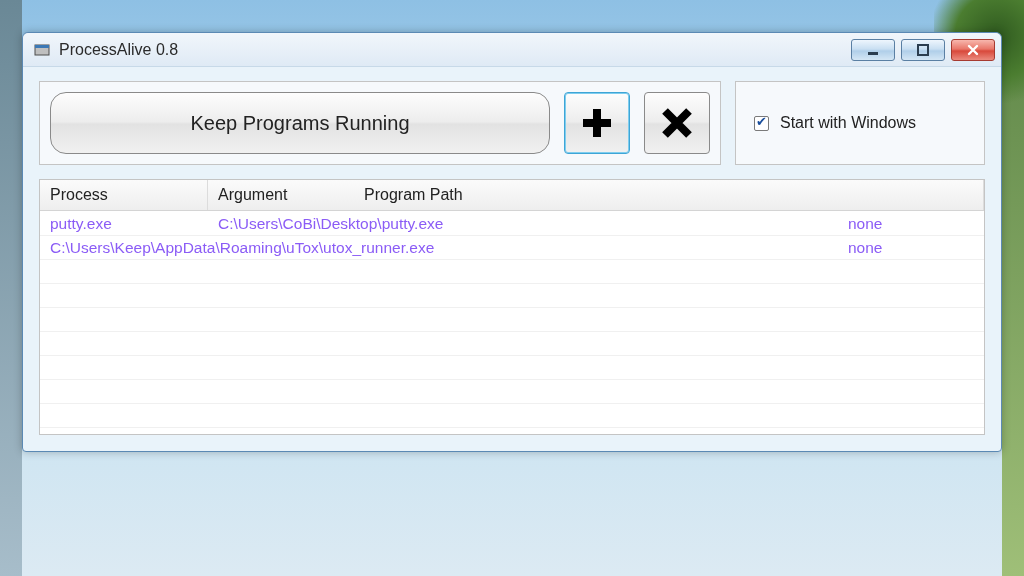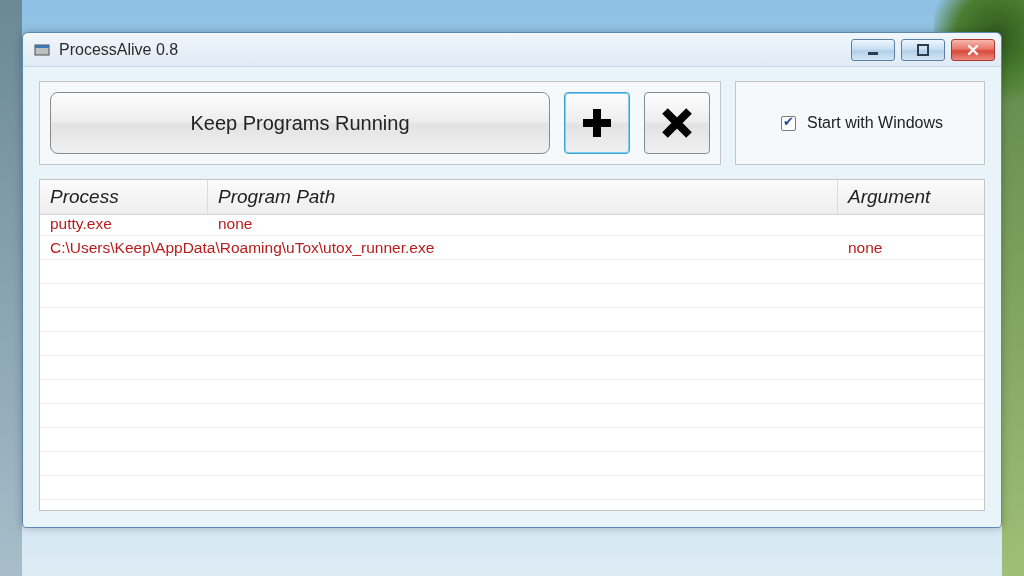--- a/index.html
+++ b/index.html
@@ -12,21 +12,21 @@
   .bg-left, .bg-right {
     position:absolute; top:0; bottom:0; width:22px;
     background:linear-gradient(#6a8896,#a7bdca);
   }
   .bg-left{left:0;}
   .bg-right{right:0; background:linear-gradient(#5d8547,#9fbf78);}
   .foliage{position:absolute; top:0; right:0; width:90px; height:120px;
     background:radial-gradient(circle at 70% 30%, #2f5a1f 0%, #4b7d30 40%, rgba(0,0,0,0) 65%);}
 
   .window {
-    position:absolute; left:22px; top:32px; width:980px; height:496px;
+    position:absolute; left:22px; top:32px; width:980px; height:420px;
     background:#e9f3fa;
     border:1px solid #5b89b4;
     border-radius:6px 6px 4px 4px;
     box-shadow:0 0 8px rgba(0,0,0,.25);
     display:flex; flex-direction:column;
   }
   .titlebar{
     height:34px; display:flex; align-items:center;
     background:linear-gradient(#f1f6fb,#dfeaf5);
     border-bottom:1px solid #c7d9e8;
@@ -44,46 +44,46 @@
   }
   .win-btn.close{
     background:linear-gradient(#f7b7ad,#e9776a 45%,#d8493b 55%,#eb8a7e);
     border-color:#a63a30;color:#fff;
   }
   .client{flex:1; padding:14px 16px 16px 16px; display:flex; flex-direction:column; gap:14px;}
   .top-row{display:flex; gap:14px;}
   .panel{border:1px solid #c4c4c4;background:#f6f9fc;}
   .controls-panel{flex:1;display:flex;align-items:center;gap:14px;padding:10px;}
   .big-btn{
-    flex:1;height:62px;border:1px solid #8a8a8a;border-radius:8px;
+    flex:1;height:62px;border:1px solid #8a8a8a;border-radius:16px;
     background:linear-gradient(#fdfdfd,#ededed 48%,#e2e2e2 52%,#f1f1f1);
     font-size:20px;color:#222;cursor:pointer;
   }
   .sq-btn{
     width:66px;height:62px;border:1px solid #8a8a8a;border-radius:4px;
     background:linear-gradient(#fdfdfd,#ededed 48%,#e2e2e2 52%,#f1f1f1);
     display:flex;align-items:center;justify-content:center;cursor:pointer;
     font-size:44px;font-weight:700;color:#000;
   }
   .sq-btn.selected{border:1px solid #3ea5d6; box-shadow:0 0 0 1px #7fcdee inset;}
-  .options-panel{width:250px;padding:10px 14px;display:flex;flex-direction:row;gap:10px;justify-content:center;}
+  .options-panel{width:250px;padding:10px 14px;display:flex;flex-direction:column;gap:10px;justify-content:center;}
   .chk-row{display:flex;align-items:center;gap:8px;font-size:16px;color:#222;}
   .chk{appearance:none;width:15px;height:15px;border:1px solid #7a7a7a;background:#fff;border-radius:2px;position:relative;cursor:pointer;}
   .chk:checked::after{content:"✔";position:absolute;left:1px;top:-3px;font-size:13px;color:#1a4e9c;}
   .table-panel{flex:1;display:flex;flex-direction:column;}
   .grid{flex:1;background:#fff;overflow:hidden;position:relative;}
   .gridhead{display:flex;background:linear-gradient(#fbfbfb,#eeeeee);border-bottom:1px solid #d4d4d4;}
-  .gh{padding:6px 10px;font-size:19px;color:#222;border-right:1px solid #dcdcdc;font-style:italic;}
+  .gh{padding:6px 10px;font-size:16px;color:#222;border-right:1px solid #dcdcdc;}
   .col-proc{width:168px;}
   .col-path{flex:1;}
   .col-arg{width:146px;border-right:none;}
   .gridbody{position:absolute;top:32px;left:0;right:0;bottom:0;}
   .row-line{position:absolute;left:0;right:0;height:24px;border-bottom:1px solid #f0f0f0;}
   .gridrows{position:relative;}
-  .gr{display:flex;font-size:15.5px;color:#b91c1c;height:24px;align-items:center;}
+  .gr{display:flex;font-size:15.5px;color:#8b5cf6;height:24px;align-items:center;}
   .gc{padding:0 10px;white-space:nowrap;overflow:hidden;text-overflow:ellipsis;}
 </style>
 </head>
 <body>
 
 <div class="bg-left"></div>
 <div class="bg-right"></div>
 <div class="foliage"></div>
 
 <div class="window">
@@ -138,22 +138,22 @@
           <input type="checkbox" class="chk" checked="" style="">
           <span>Start with Windows</span>
         </label>
       </div>
     </div>
 
     <div class="panel table-panel">
       <div class="grid">
         <div class="gridhead">
           <div class="gh col-proc">Process</div>
+          <div class="gh col-arg">Argument</div>
           <div class="gh col-path">Program Path</div>
-          <div class="gh col-arg">Argument</div>
         </div>
         <div class="gridbody">
           <div id="row-lines">
               <div class="row-line" style="top: 0px;"></div>
               <div class="row-line" style="top: 24px;"></div>
               <div class="row-line" style="top: 48px;"></div>
               <div class="row-line" style="top: 72px;"></div>
               <div class="row-line" style="top: 96px;"></div>
               <div class="row-line" style="top: 120px;"></div>
               <div class="row-line" style="top: 144px;"></div>
@@ -161,20 +161,21 @@
               <div class="row-line" style="top: 192px;"></div>
               <div class="row-line" style="top: 216px;"></div>
               <div class="row-line" style="top: 240px;"></div>
               <div class="row-line" style="top: 264px;"></div>
               <div class="row-line" style="top: 288px;"></div>
               <div class="row-line" style="top: 312px;"></div>
             </div>
           <div class="gridrows" id="grid-rows">
               <div class="gr">
                 <div class="gc col-proc">putty.exe</div>
+                <div class="gc col-path">C:\Users\CoBi\Desktop\putty.exe</div>
                 <div class="gc col-arg">none</div>
               </div>
               <div class="gr">
                 <div class="gc col-path">C:\Users\Keep\AppData\Roaming\uTox\utox_runner.exe</div>
                 <div class="gc col-arg">none</div>
               </div>
             </div>
         </div>
       </div>
     </div>

